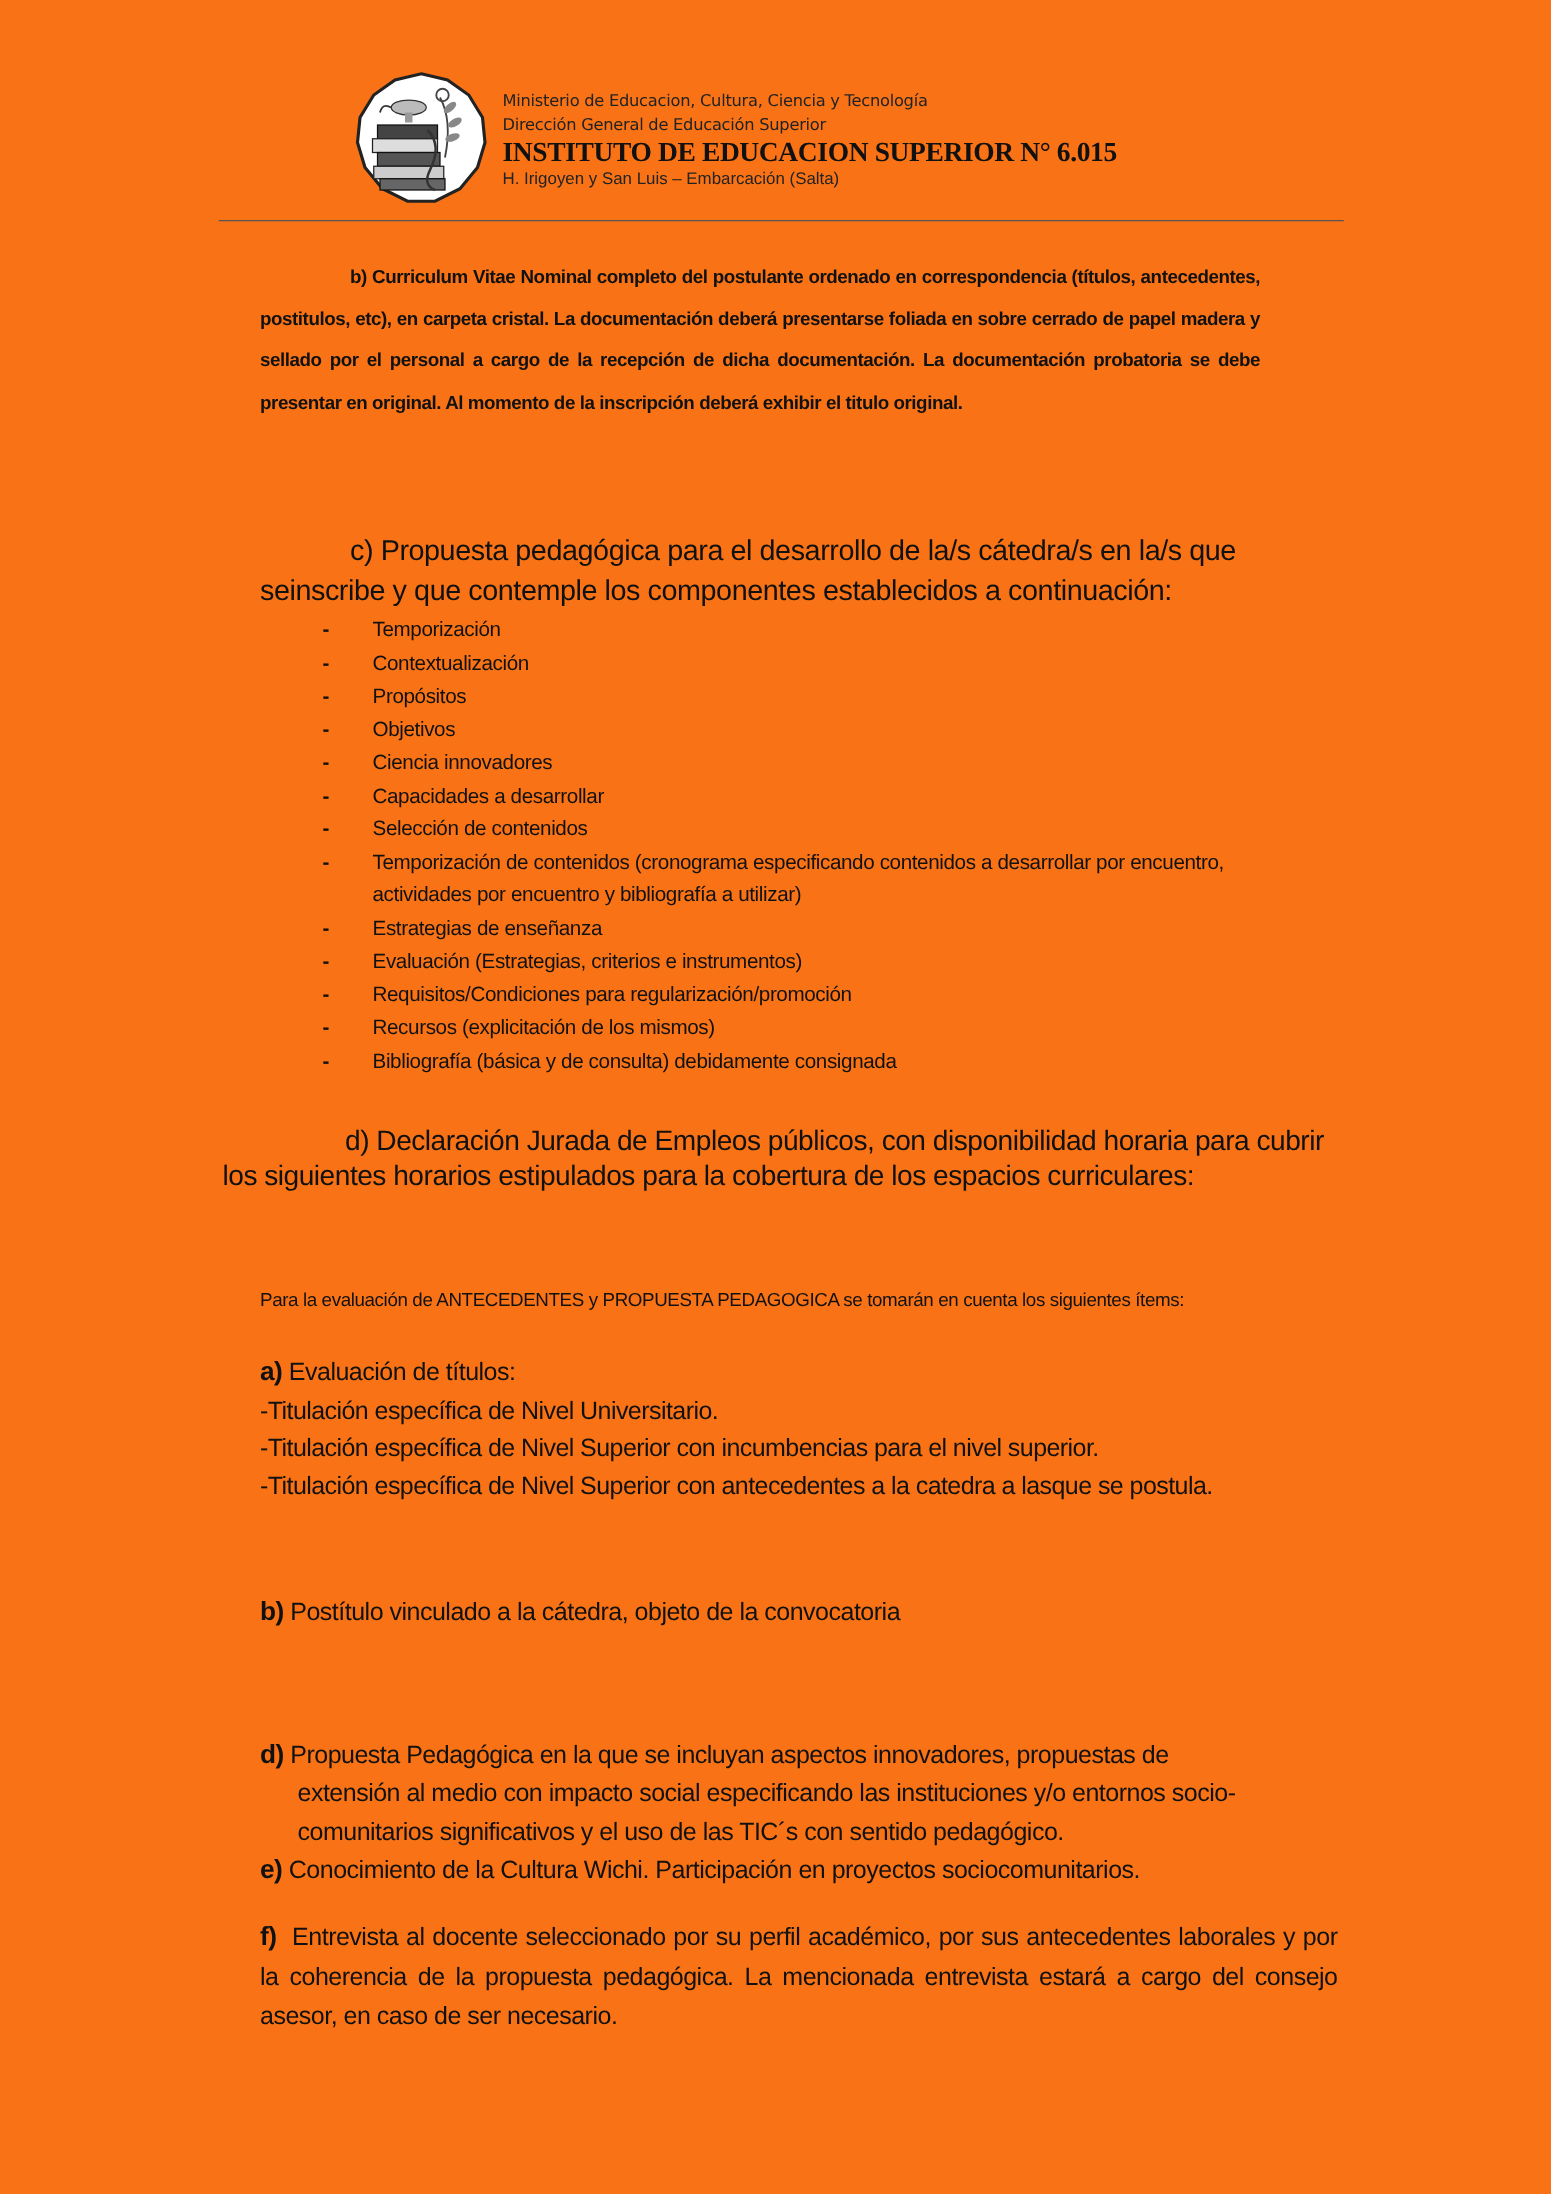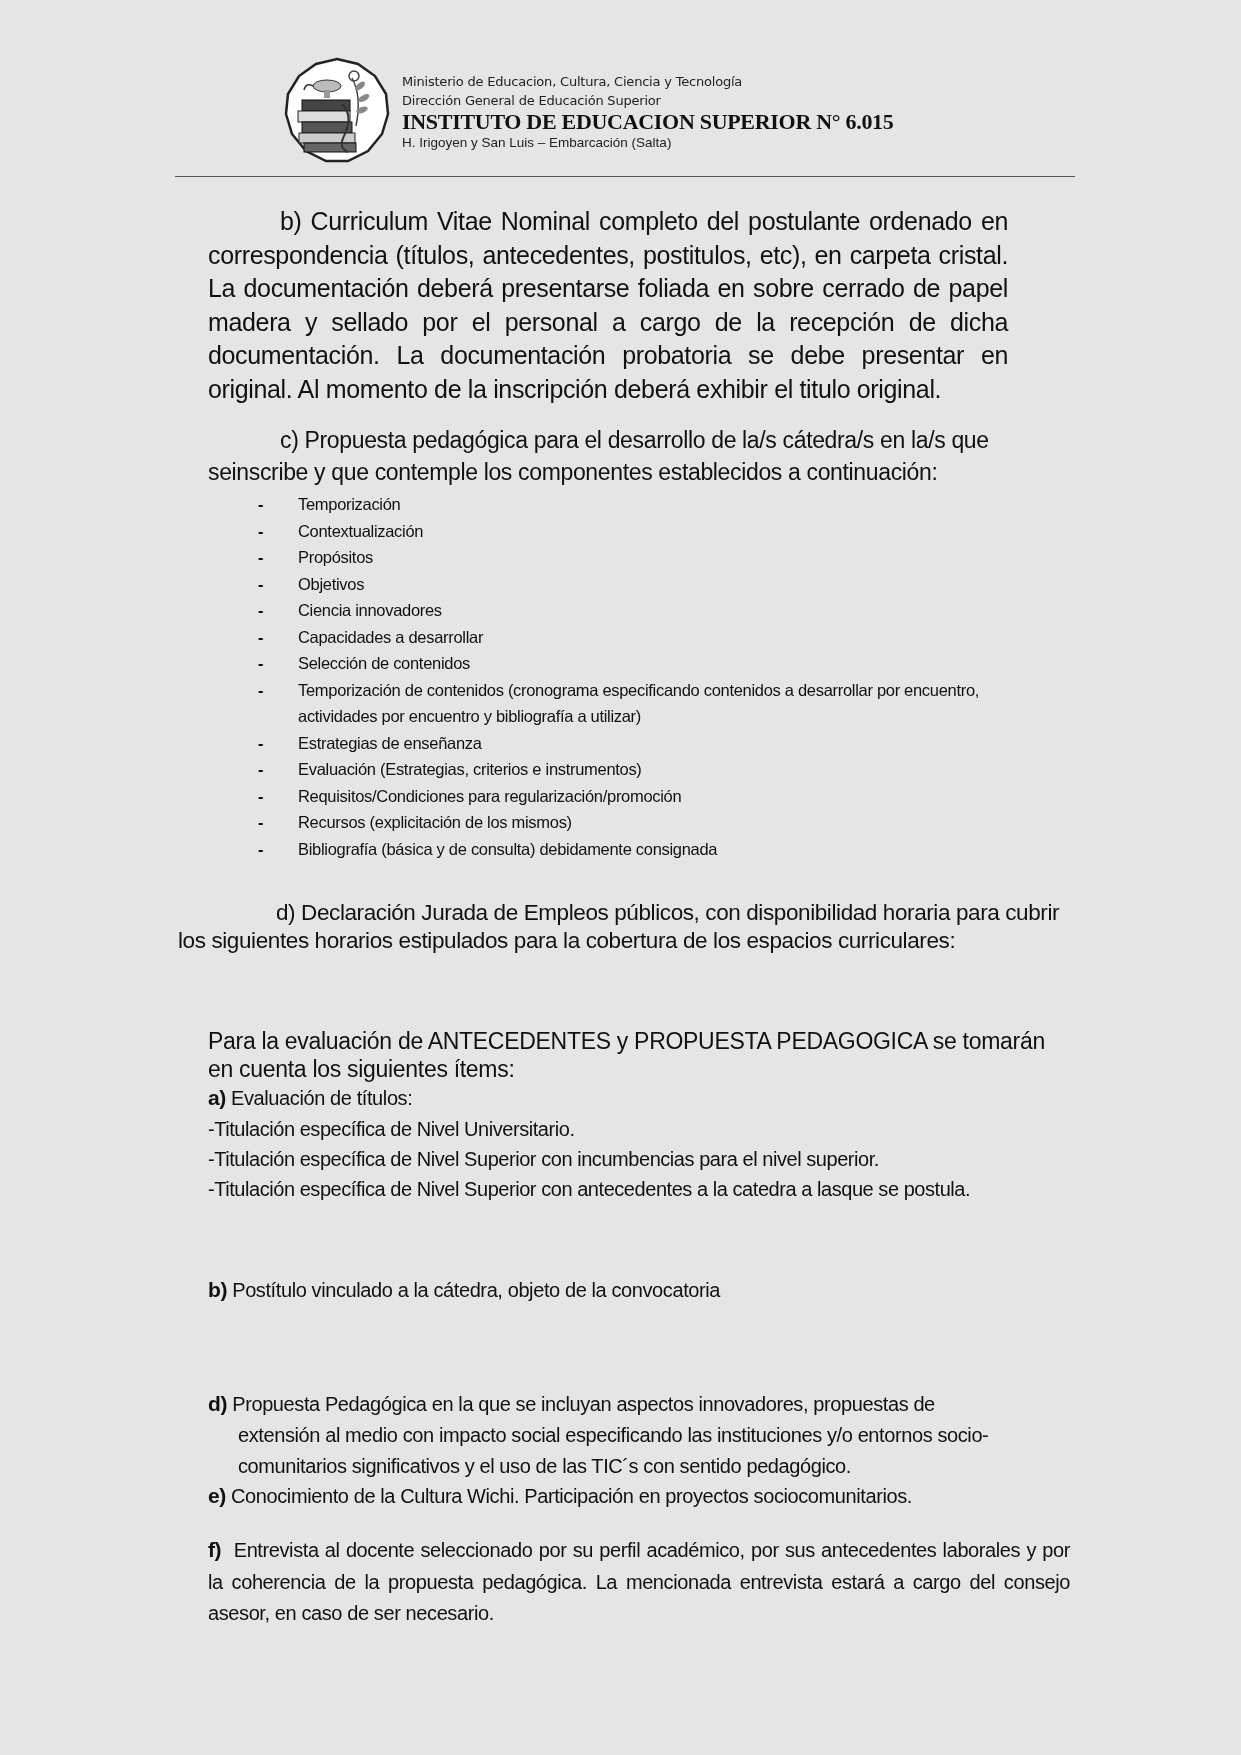--- a/index.html
+++ b/index.html
@@ -1,40 +1,40 @@
 <!DOCTYPE html>
 <html><head>
 <meta charset="utf-8">
 <style>
   html, body { margin: 0; padding: 0; background: #ffffff; }
   body { width: 1241px; height: 1755px; position: relative; overflow: hidden; color: #111; }
-  .page { position: absolute; left: 0; top: 0; width: 1241px; height: 1755px; background: #e5e5e5; }
+  .page { position: absolute; left: 0; top: 0; width: 1241px; height: 1755px; background: #f97316; }
 
   
   .header { position: absolute; left: 282px; top: 56px; width: 800px; height: 118px; }
   .logo { position: absolute; left: 0; top: 0; width: 110px; height: 110px; }
   .header-text { position: absolute; left: 120px; top: 16px; font-family: "Liberation Sans", sans-serif; }
   .h-line1, .h-line2 { font-family: "DejaVu Sans", sans-serif; font-size: 13px; line-height: 19px; color: #222; letter-spacing: -0.2px; }
   .h-line3 { font-family: Liberation Serif, serif; font-size: 22px; line-height: 24px; font-weight: bold; color: #111; letter-spacing: -0.3px; }
   .h-line4 { font-family: "Liberation Sans", sans-serif; font-size: 13.5px; line-height: 18px; color: #222; }
   .rule { position: absolute; left: 175px; top: 176px; width: 900px; height: 0; border-top: 1.5px solid #555; }
   .txt { position: absolute; font-family: "Liberation Sans", sans-serif; color: #111; }
-  .para-b { left: 208px; top: 205px; width: 800px; font-size: 25px; line-height: 33.5px; text-align: justify; letter-spacing: -0.35px; }
+  .para-b { left: 208px; top: 205px; width: 800px; font-size: 15px; line-height: 33.5px; text-align: justify; letter-spacing: -0.35px; font-weight: bold; }
   .para-b .indent, .para-c .indent { display: inline-block; width: 72px; }
   .para-c { left: 208px; top: 424px; width: 810px; font-size: 23px; line-height: 32px; letter-spacing: -0.35px; }
   .para-c .lbl { font-family: "Liberation Sans", sans-serif; }
 
   .list { position: absolute; left: 258px; top: 491px; width: 790px; margin: 0; padding: 0; list-style: none; font-family: "Liberation Sans", sans-serif; font-size: 16.5px; line-height: 26.5px; letter-spacing: -0.3px; }
   .list li { position: relative; padding-left: 40px; }
   .list li .dash { position: absolute; left: 0; top: 0; font-weight: bold; }
 
   .para-d { left: 178px; top: 899px; width: 895px; font-size: 22.5px; line-height: 28px; letter-spacing: -0.4px; }
   .para-d .indent { display: inline-block; width: 98px; }
 
-  .eval-intro { left: 208px; top: 1027px; width: 860px; font-size: 23px; line-height: 28px; letter-spacing: -0.3px; }
+  .eval-intro { left: 208px; top: 1027px; width: 860px; font-size: 15px; line-height: 28px; letter-spacing: -0.3px; }
   .eval-a { left: 208px; top: 1083px; width: 860px; font-size: 20px; line-height: 30px; letter-spacing: -0.4px; }
   .eval-a .bold-lbl { font-weight: bold; font-size: 21px; }
   .titles { position: absolute; left: 208px; top: 1114px; width: 860px; font-family: "Liberation Sans", sans-serif; font-size: 20px; line-height: 30px; letter-spacing: -0.45px; }
 
   .item { position: absolute; font-family: "Liberation Sans", sans-serif; font-size: 20px; line-height: 31px; letter-spacing: -0.4px; color: #111; margin-top: 36px; }
   .item .bold-lbl { font-weight: bold; font-size: 21px; }
   .item-b { left: 208px; top: 1238px; width: 860px; }
   .item-c { left: 208px; top: 1272px; width: 862px; text-align: justify; text-align-last: left; }
   .item-d { left: 208px; top: 1352px; width: 860px; }
   .item-d .cont { display: block; padding-left: 30px; }

